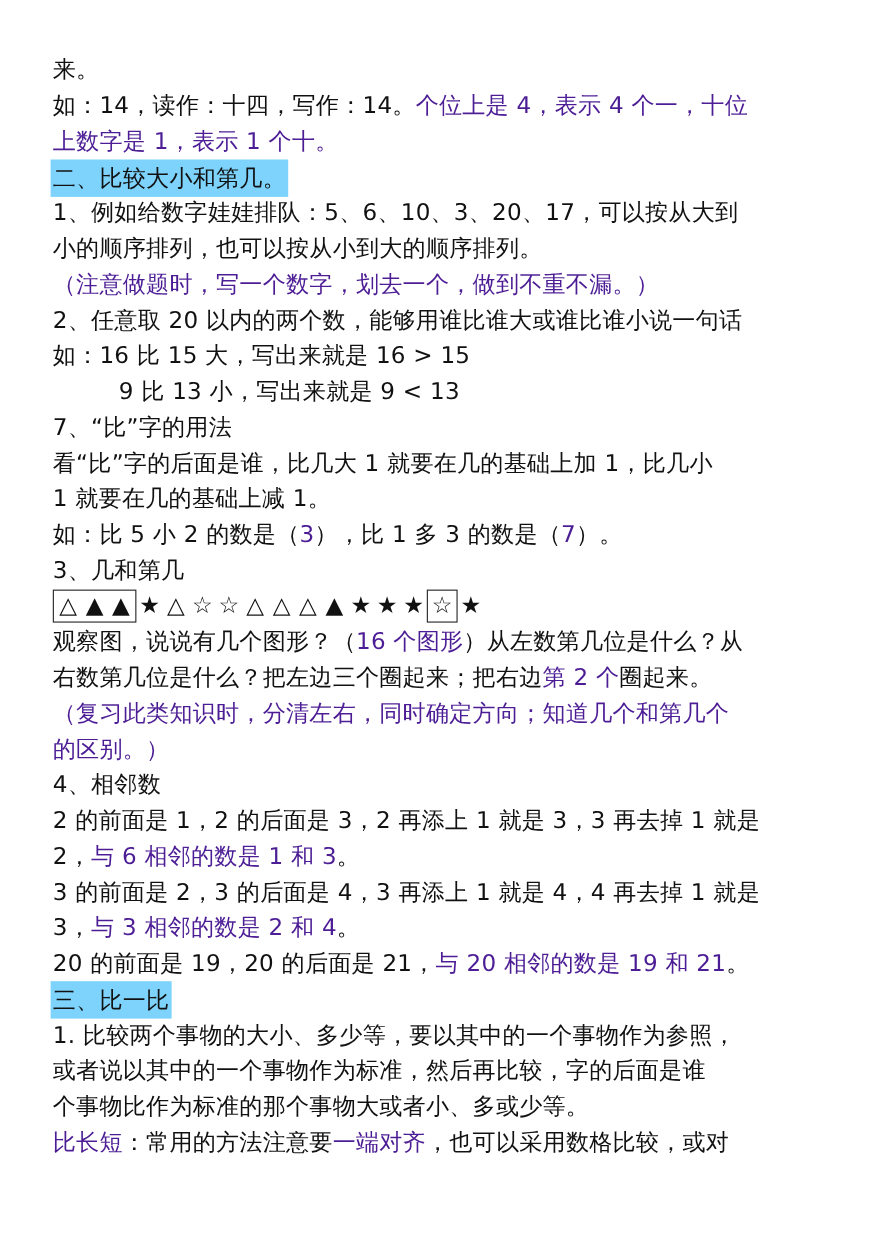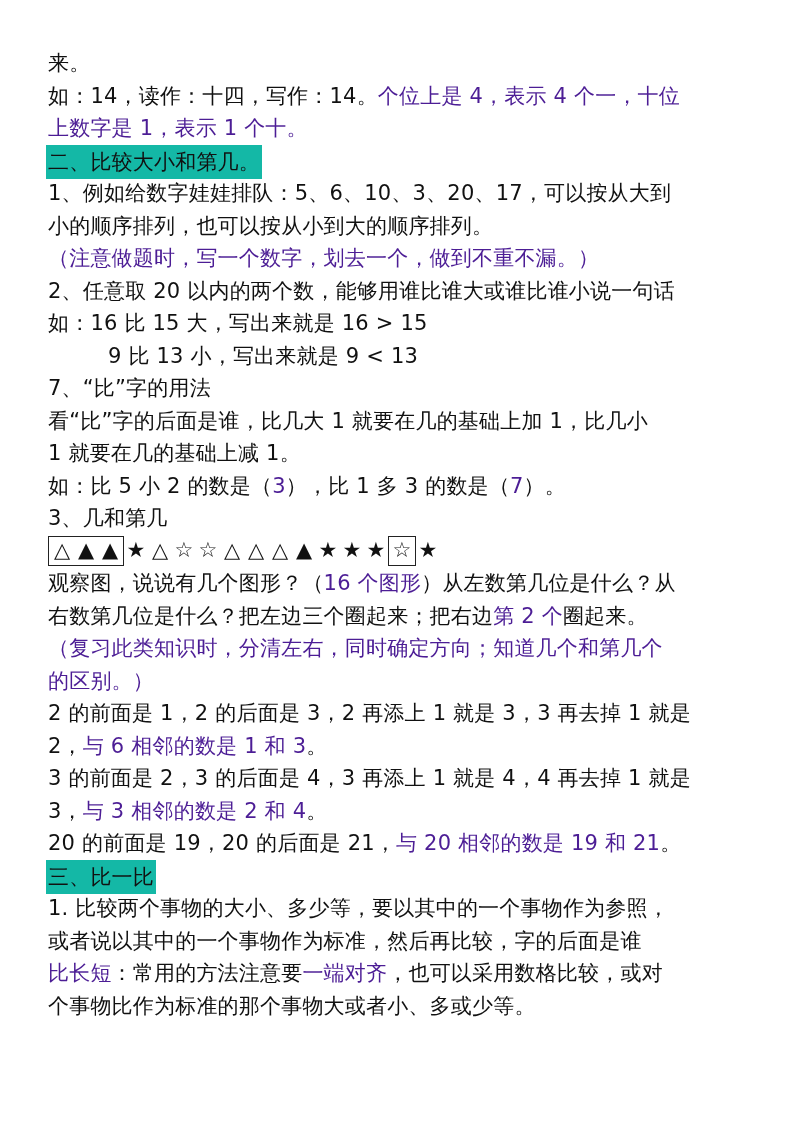--- a/index.html
+++ b/index.html
@@ -25,21 +25,21 @@
       height: 32.5px;
       line-height: 32.5px;
       font-size: 21px;
       white-space: nowrap;
       letter-spacing: 0.2px;
     }
     .red { color: #4c1d95; }
     .blue { color: #4c1d95; }
     .heading {
       display: inline-block;
-      background: #14b8a6;
+      background: #7dd3fc;
       height: 34px;
       line-height: 34px;
       padding: 0 2px 0 0;
       margin-left: -2px;
       padding-left: 2px;
     }
     .indent { padding-left: 60px; }
     .shapes {
       display: flex;
       align-items: center;
@@ -101,24 +101,25 @@
       <span class="box">
         <span class="shape">☆</span>
       </span>
       <span class="shape">★</span>
     </div>
   <div id="block2">
       <div class="line"><span>观察图，说说有几个图形？（</span><span class="red">16 个图形</span><span>）从左数第几位是什么？从</span></div>
       <div class="line"><span>右数第几位是什么？把左边三个圈起来；把右边</span><span class="red">第 2 个</span><span>圈起来。</span></div>
       <div class="line"><span class="blue">（复习此类知识时，分清左右，同时确定方向；知道几个和第几个</span></div>
       <div class="line"><span class="blue">的区别。）</span></div>
+      <div class="line"><span>4、相邻数</span></div>
       <div class="line"><span>2 的前面是 1，2 的后面是 3，2 再添上 1 就是 3，3 再去掉 1 就是</span></div>
       <div class="line"><span>2，</span><span class="red">与 6 相邻的数是 1 和 3</span><span>。</span></div>
       <div class="line"><span>3 的前面是 2，3 的后面是 4，3 再添上 1 就是 4，4 再去掉 1 就是</span></div>
       <div class="line"><span>3，</span><span class="red">与 3 相邻的数是 2 和 4</span><span>。</span></div>
       <div class="line"><span>20 的前面是 19，20 的后面是 21，</span><span class="red">与 20 相邻的数是 19 和 21</span><span>。</span></div>
       <div class="line"><span class="heading">三、比一比</span></div>
       <div class="line"><span>1. 比较两个事物的大小、多少等，要以其中的一个事物作为参照，</span></div>
       <div class="line"><span>或者说以其中的一个事物作为标准，然后再比较，字的后面是谁</span></div>
+      <div class="line"><span>个事物比作为标准的那个事物大或者小、多或少等。</span></div>
       <div class="line"><span class="red">比长短</span><span>：常用的方法注意要</span><span class="red">一端对齐</span><span>，也可以采用数格比较，或对</span></div>
-      <div class="line"><span>个事物比作为标准的那个事物大或者小、多或少等。</span></div>
     </div>
 </div>
 
 </body></html>

